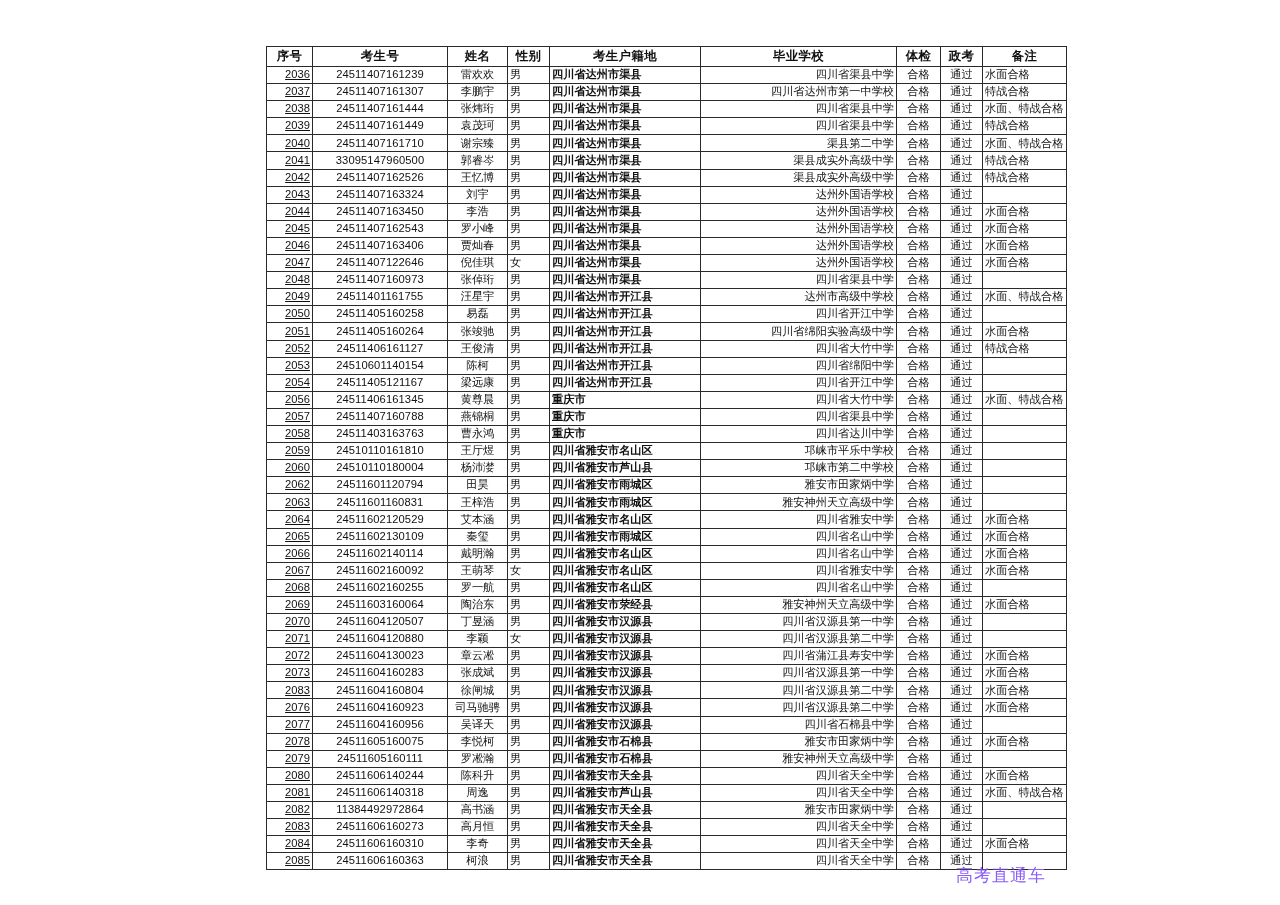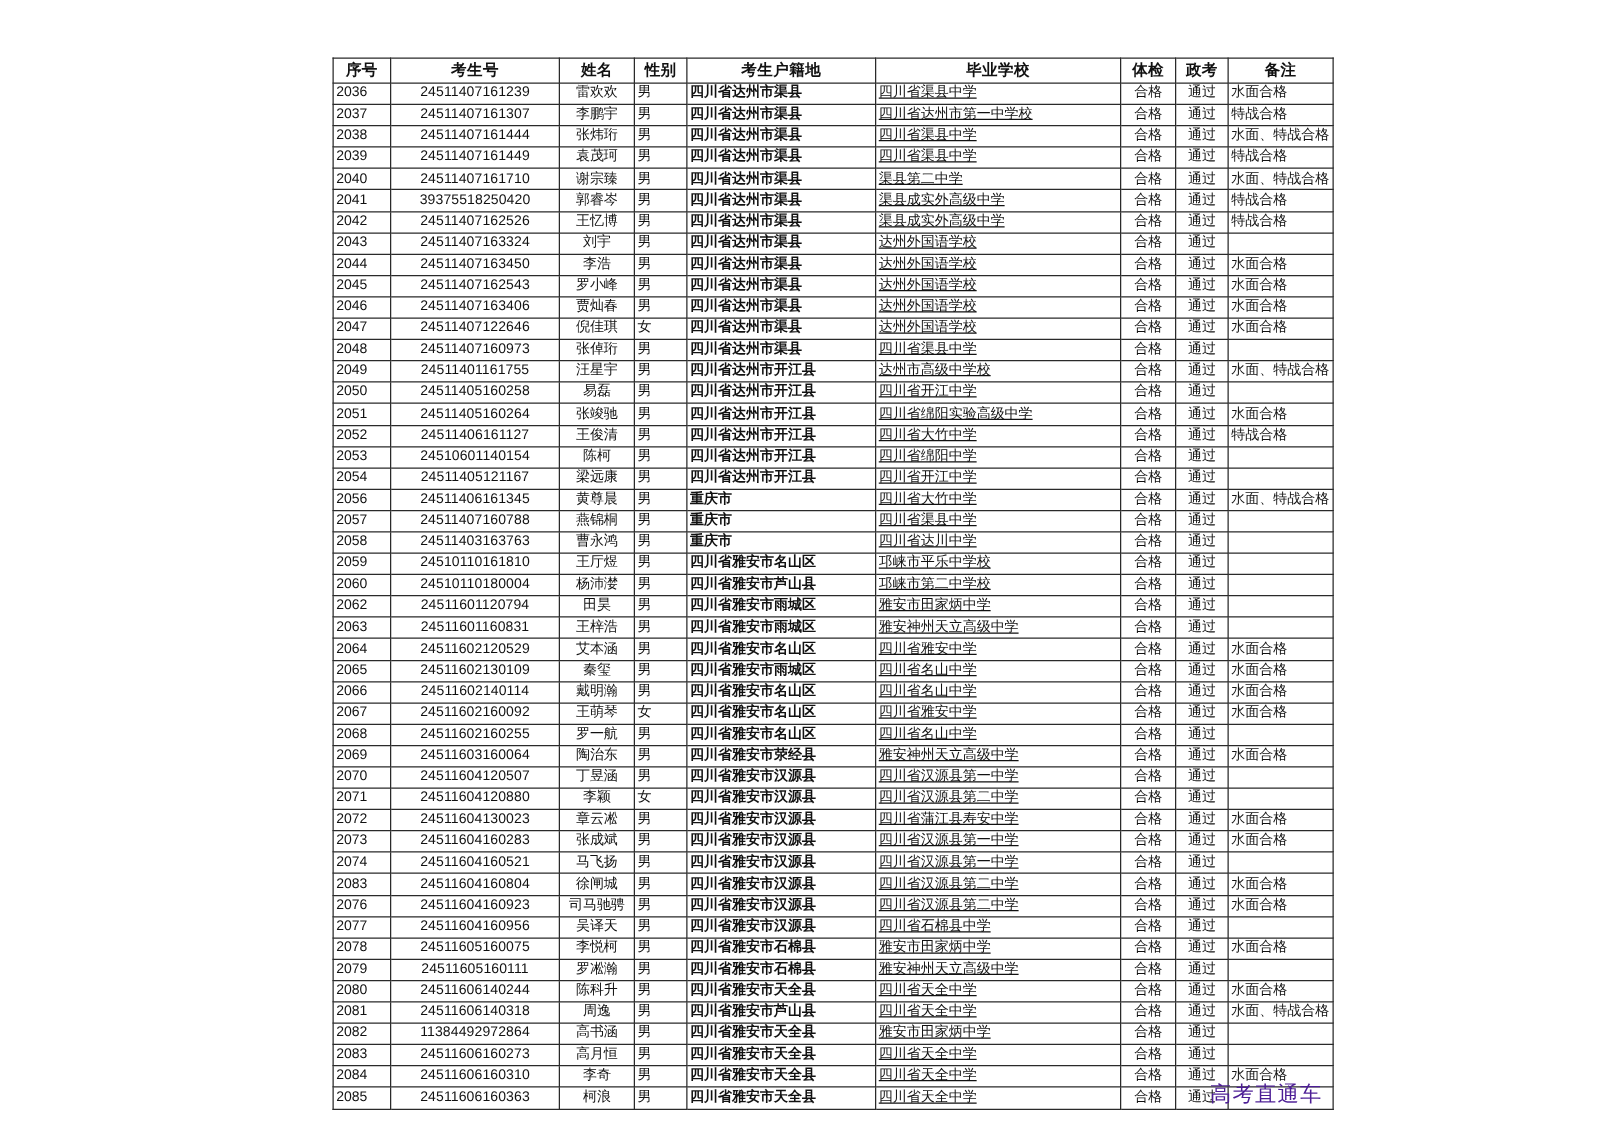--- a/index.html
+++ b/index.html
@@ -57,36 +57,36 @@
     overflow: hidden;
   }
   table.roster thead th {
     font-weight: bold;
     text-align: center;
     font-size: 12.4px;
     height: 19px;
     letter-spacing: 0.4px;
   }
   
-  td.idx    { text-align: left; font-family: "Liberation Sans", sans-serif; font-size: 11px; }
+  td.idx    { text-align: right; font-family: "Liberation Sans", sans-serif; font-size: 11px; text-decoration: underline; }
   td.exam   { text-align: center; font-family: "Liberation Sans", sans-serif; font-size: 11px; letter-spacing: .1px; }
   td.name   { text-align: center; }
   td.sex    { text-align: left; padding-left: 5px; }
   td.domi   { text-align: left;  padding-left: 5px; font-weight: bold; }
-  td.school { text-align: left;  padding-left: 5px; text-decoration: underline; }
+  td.school { text-align: right;  padding-left: 5px; }
   td.phys   { text-align: center; }
   td.polit  { text-align: center; }
   td.note   { text-align: left; }
 
   #watermark {
     position: absolute;
-    right: 12px;
+    right: 24px;
     bottom: 18px;
     font-size: 17px;
-    color: #4c1d95;
+    color: #8b5cf6;
     font-family: Liberation Serif, serif;
     letter-spacing: 1px;
     user-select: none;
   }
 </style>
 </head>
 <body>
 
 <div id="page">
 
@@ -167,21 +167,21 @@
             <td class="name">谢宗臻</td>
             <td class="sex">男</td>
             <td class="domi">四川省达州市渠县</td>
             <td class="school">渠县第二中学</td>
             <td class="phys">合格</td>
             <td class="polit">通过</td>
             <td class="note">水面、特战合格</td>
           </tr>
           <tr>
             <td class="idx">2041</td>
-            <td class="exam">39375518250420</td>
+            <td class="exam">33095147960500</td>
             <td class="name">郭睿岑</td>
             <td class="sex">男</td>
             <td class="domi">四川省达州市渠县</td>
             <td class="school">渠县成实外高级中学</td>
             <td class="phys">合格</td>
             <td class="polit">通过</td>
             <td class="note">特战合格</td>
           </tr>
           <tr>
             <td class="idx">2042</td>
@@ -505,31 +505,20 @@
           <tr>
             <td class="idx">2073</td>
             <td class="exam">24511604160283</td>
             <td class="name">张成斌</td>
             <td class="sex">男</td>
             <td class="domi">四川省雅安市汉源县</td>
             <td class="school">四川省汉源县第一中学</td>
             <td class="phys">合格</td>
             <td class="polit">通过</td>
             <td class="note">水面合格</td>
-          </tr>
-          <tr>
-            <td class="idx">2074</td>
-            <td class="exam">24511604160521</td>
-            <td class="name">马飞扬</td>
-            <td class="sex">男</td>
-            <td class="domi">四川省雅安市汉源县</td>
-            <td class="school">四川省汉源县第一中学</td>
-            <td class="phys">合格</td>
-            <td class="polit">通过</td>
-            <td class="note"></td>
           </tr>
           <tr>
             <td class="idx">2083</td>
             <td class="exam">24511604160804</td>
             <td class="name">徐闸城</td>
             <td class="sex">男</td>
             <td class="domi">四川省雅安市汉源县</td>
             <td class="school">四川省汉源县第二中学</td>
             <td class="phys">合格</td>
             <td class="polit">通过</td>

